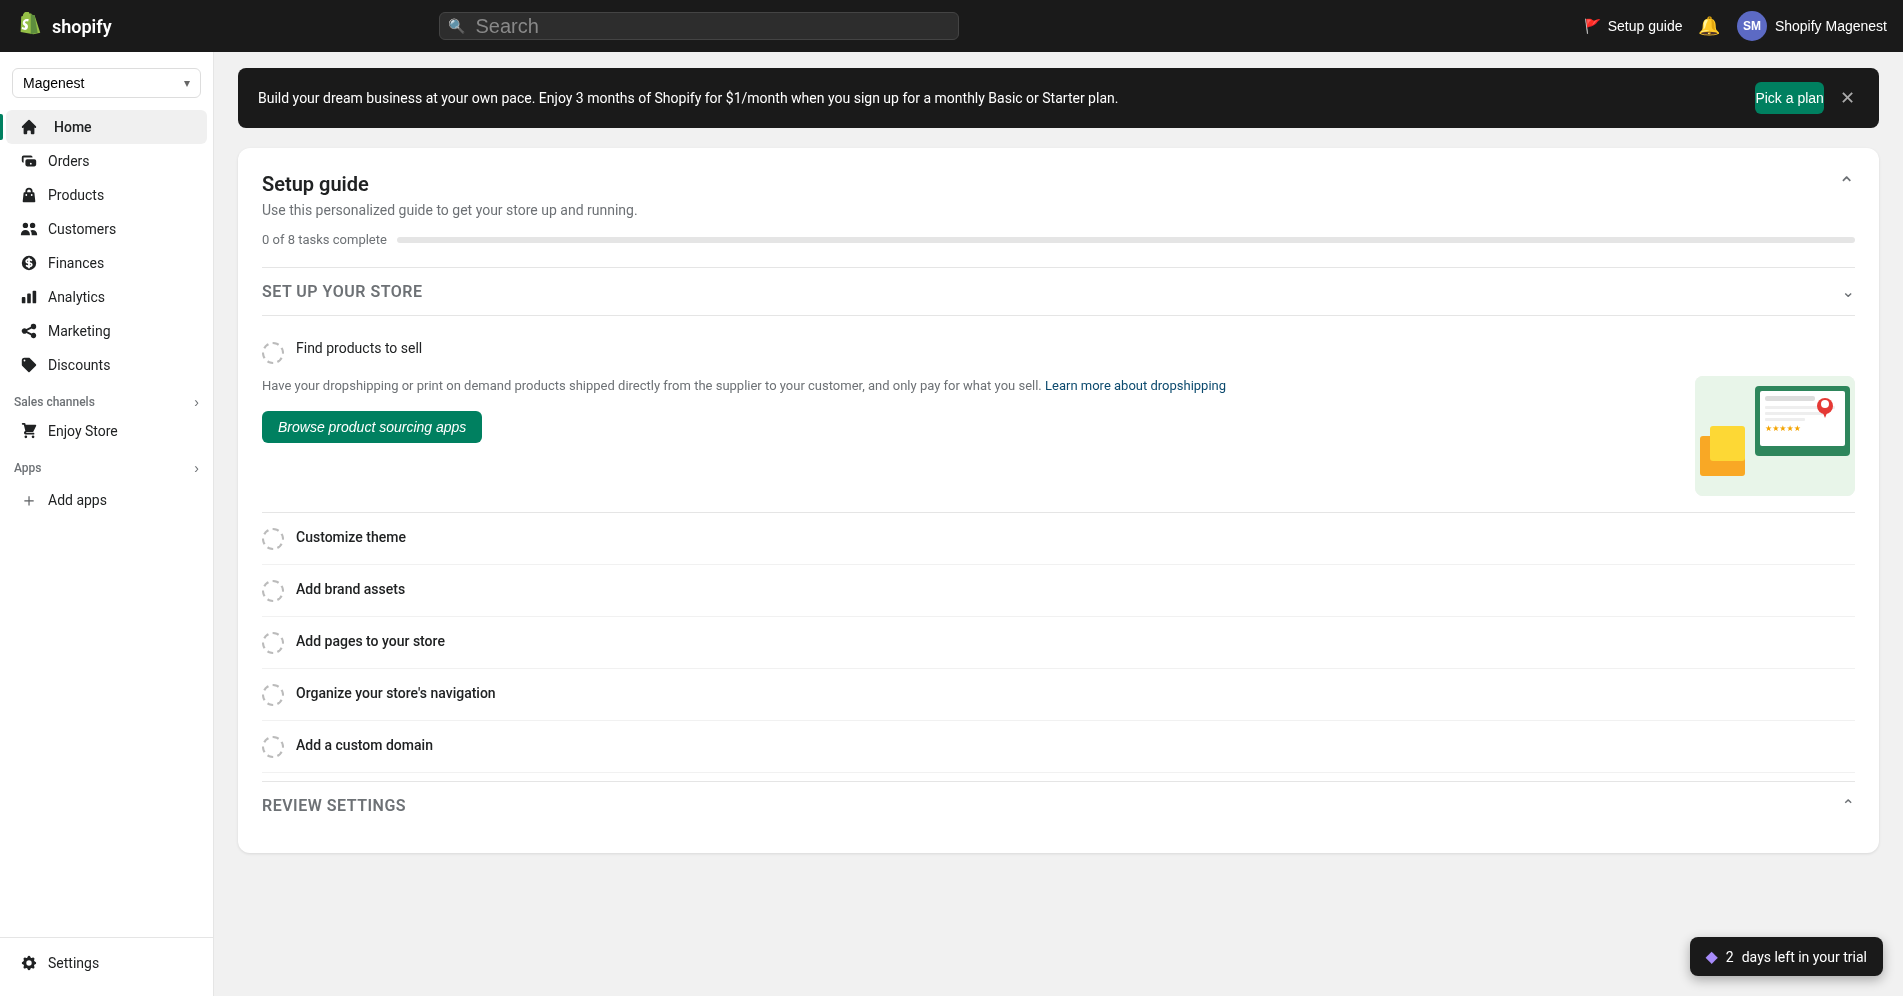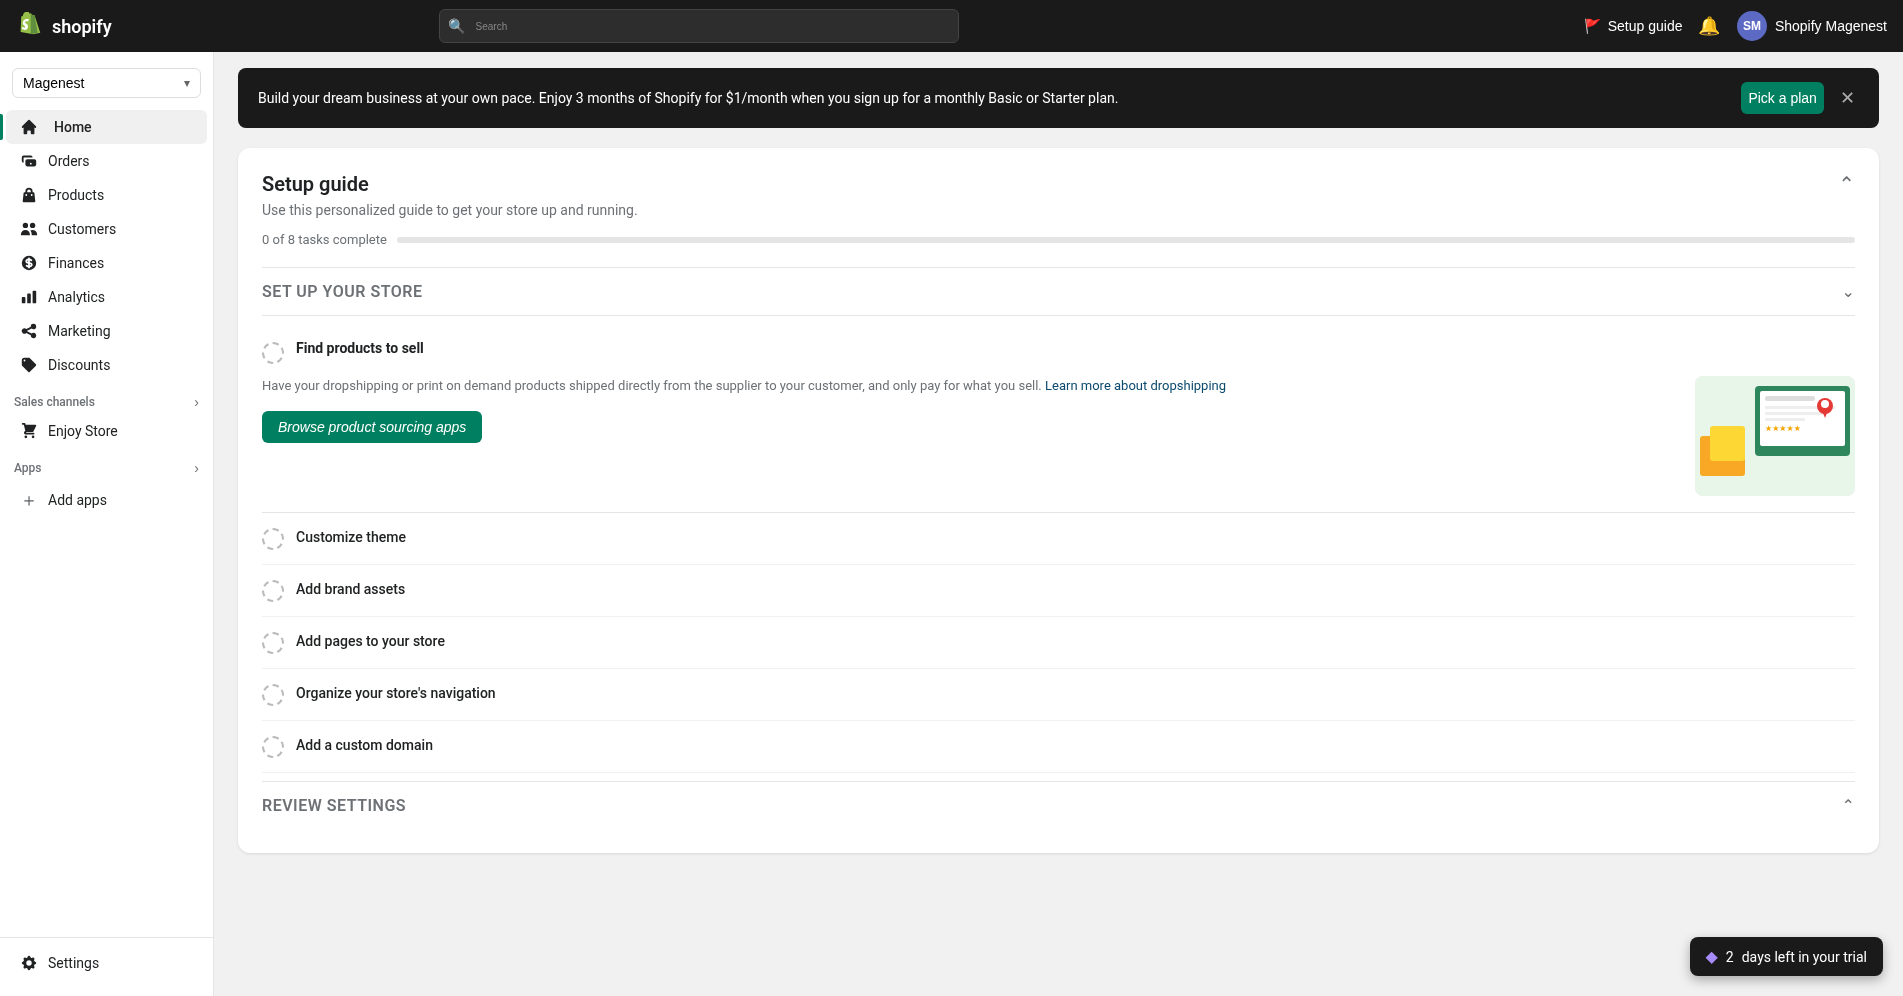--- a/index.html
+++ b/index.html
@@ -31,27 +31,27 @@
       height: 28px;
     }
     .search-bar {
       flex: 1;
       max-width: 520px;
       margin: 0 auto;
       position: relative;
     }
     .search-bar input {
       width: 100%;
-      height: 34px;
+      height: 28px;
       background: #2d2d2d;
       border: 1px solid #444;
       border-radius: 6px;
       color: #fde047;
       padding: 0 12px 0 36px;
-      font-size: 10px;
+      font-size: 20px;
       outline: none;
     }
     .search-bar input::placeholder { color: #888; }
     .search-icon-top {
       position: absolute;
       left: 10px;
       top: 50%;
       transform: translateY(-50%);
       color: #888;
       font-size: 14px;
@@ -207,21 +207,21 @@
       justify-content: space-between;
       margin-bottom: 20px;
     }
     .promo-banner-text { font-size: 14px; line-height: 1.5; }
     .promo-banner-actions { display: flex; align-items: center; gap: 12px; }
     .pick-plan-btn {
       background: #008060;
       color: white;
       border: none;
       border-radius: 6px;
-      padding: 8px 7px;
+      padding: 8px 0;
       font-size: 14px;
       font-weight: 500;
       cursor: pointer;
       white-space: nowrap;
     }
     .close-banner-btn {
       background: none;
       border: none;
       color: #aaa;
       cursor: pointer;
@@ -330,21 +330,21 @@
       border-bottom: 1px solid #e5e5e5;
     }
     .task-expanded-inner {
       display: flex;
       gap: 20px;
       align-items: flex-start;
     }
     .task-expanded-left { flex: 1; }
     .task-expanded-title {
       font-size: 14px;
-      font-weight: 700;
+      font-weight: 400;
       color: #202223;
       margin-bottom: 8px;
     }
     .task-expanded-desc {
       font-size: 13px;
       color: #6d7175;
       line-height: 1.6;
       margin-bottom: 14px;
     }
     .task-expanded-desc a { color: #0c4a6e; text-decoration: none; }

